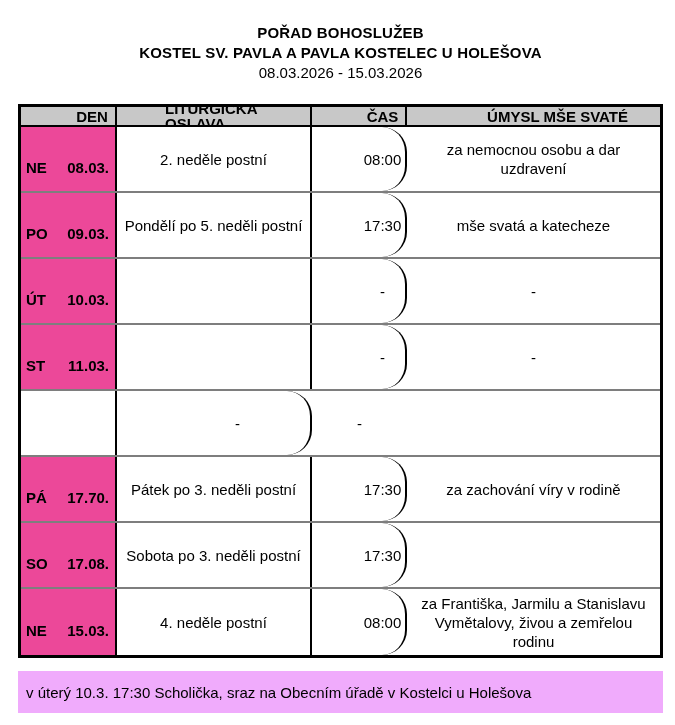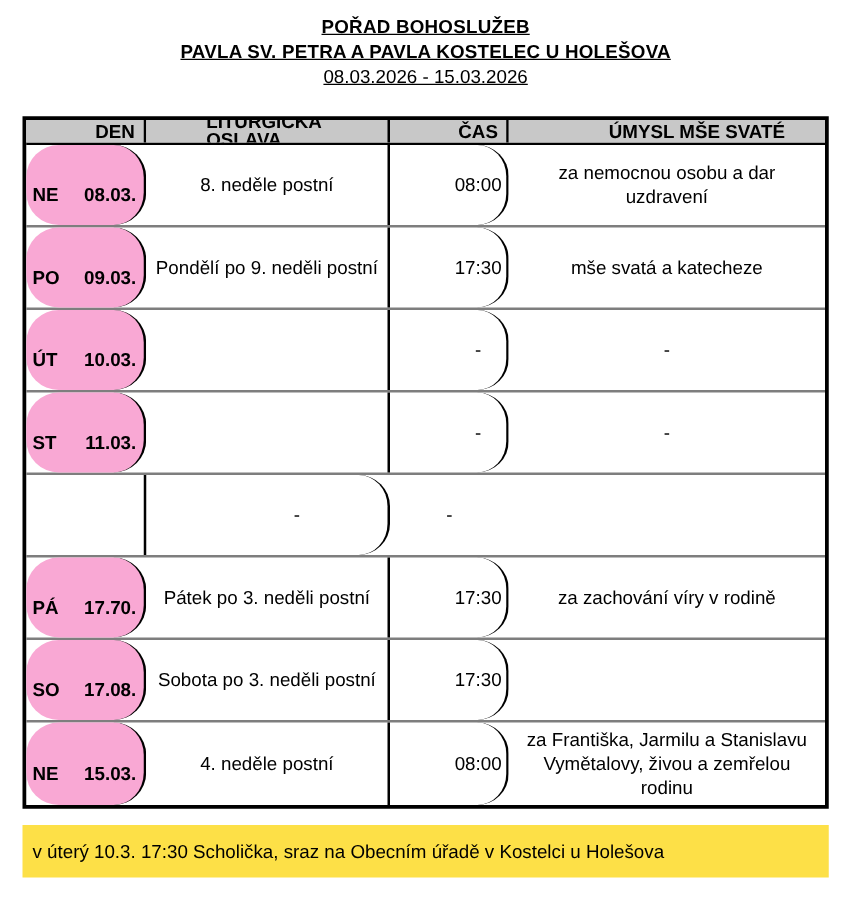--- a/index.html
+++ b/index.html
@@ -7,21 +7,21 @@
   body {
     width: 675px; height: 725px;
     background: #ffffff;
     font-family: "Liberation Sans", sans-serif;
     color: #000000;
     overflow: hidden;
   }
   .content { width: 645px; margin-left: 18px; }
 
   
-  .titles { padding-top: 12px; text-align: center; text-decoration: underline; }
+  .titles { padding-top: 23px; text-align: center; }
   .title-line { font-size: 15px; font-weight: bold; line-height: 20px; letter-spacing: 0.2px; }
   .date-line  { font-size: 15px; font-weight: normal; line-height: 19px; }
 
   
   .schedule-table { margin-top: 22px; border: 3px solid #000; background: #fff; }
   .trow {
     display: grid;
     grid-template-columns: 96px 195px 95px 1fr;
   }
   .trow.head { height: 20px; border-bottom: 2px solid #000; }
@@ -30,80 +30,79 @@
 
   .cell { border-right: 2px solid #000; display: flex; align-items: center; justify-content: center; overflow: hidden; padding-left: 48px; }
   .cell:last-child { border-right: none; }
 
   .hcell {
     background: #c8c8c8;
     font-weight: bold; font-size: 15px;
     line-height: 1;
   }
   .cell-day {
-    background: #f9a8d4;
+    background: #ec4899;
     font-weight: bold; font-size: 15px;
     justify-content: space-between;
     padding: 17px 6px 0 5px;
-    border-radius: 26px;
   }
   .cell-celebration { font-size: 15px; text-align: center; padding: 0 3px; }
   .cell-time { font-size: 15px; border-radius: 25px; }
   .cell-intention {
     font-size: 15px; text-align: center;
     white-space: pre-line; line-height: 19px; padding: 0 4px; border-radius: 22px;
   }
 
   
   .footer-note {
     margin-top: 13px;
     width: 645px; height: 42px;
-    background: #fde047;
+    background: #f0abfc;
     display: flex; align-items: center;
     padding-left: 8px;
     font-size: 15px;
   }
 </style>
 </head>
 <body>
 
 <div class="content">
 
   <div class="titles">
     <div class="title-line">POŘAD BOHOSLUŽEB</div>
-    <div class="title-line">PAVLA SV. PETRA A PAVLA KOSTELEC U HOLEŠOVA</div>
+    <div class="title-line">KOSTEL SV. PAVLA A PAVLA KOSTELEC U HOLEŠOVA</div>
     <div class="date-line">08.03.2026 - 15.03.2026</div>
   </div>
 
   <div class="schedule-table">
 
     <div class="trow head">
       <div class="cell hcell">DEN</div>
       <div class="cell hcell">LITURGICKÁ OSLAVA</div>
       <div class="cell hcell">ČAS</div>
       <div class="cell hcell">ÚMYSL MŠE SVATÉ</div>
     </div>
 
     <div class="trow body">
       <div class="cell cell-day">
         <span>NE</span>
         <span>08.03.</span>
       </div>
-      <div class="cell cell-celebration">8. neděle postní</div>
+      <div class="cell cell-celebration">2. neděle postní</div>
       <div class="cell cell-time">08:00</div>
       <div class="cell cell-intention">za nemocnou osobu a dar
 uzdravení</div>
     </div>
 
     <div class="trow body">
       <div class="cell cell-day">
         <span>PO</span>
         <span>09.03.</span>
       </div>
-      <div class="cell cell-celebration">Pondělí po 9. neděli postní</div>
+      <div class="cell cell-celebration">Pondělí po 5. neděli postní</div>
       <div class="cell cell-time">17:30</div>
       <div class="cell cell-intention">mše svatá a katecheze</div>
     </div>
 
     <div class="trow body">
       <div class="cell cell-day">
         <span>ÚT</span>
         <span>10.03.</span>
       </div>
       <div class="cell cell-celebration"></div>

